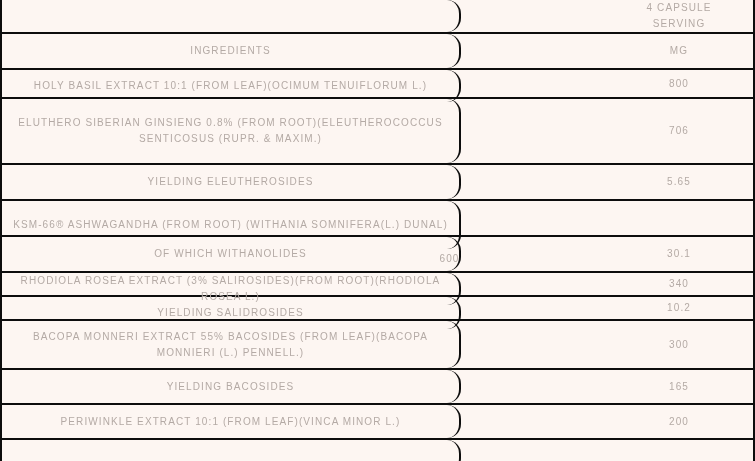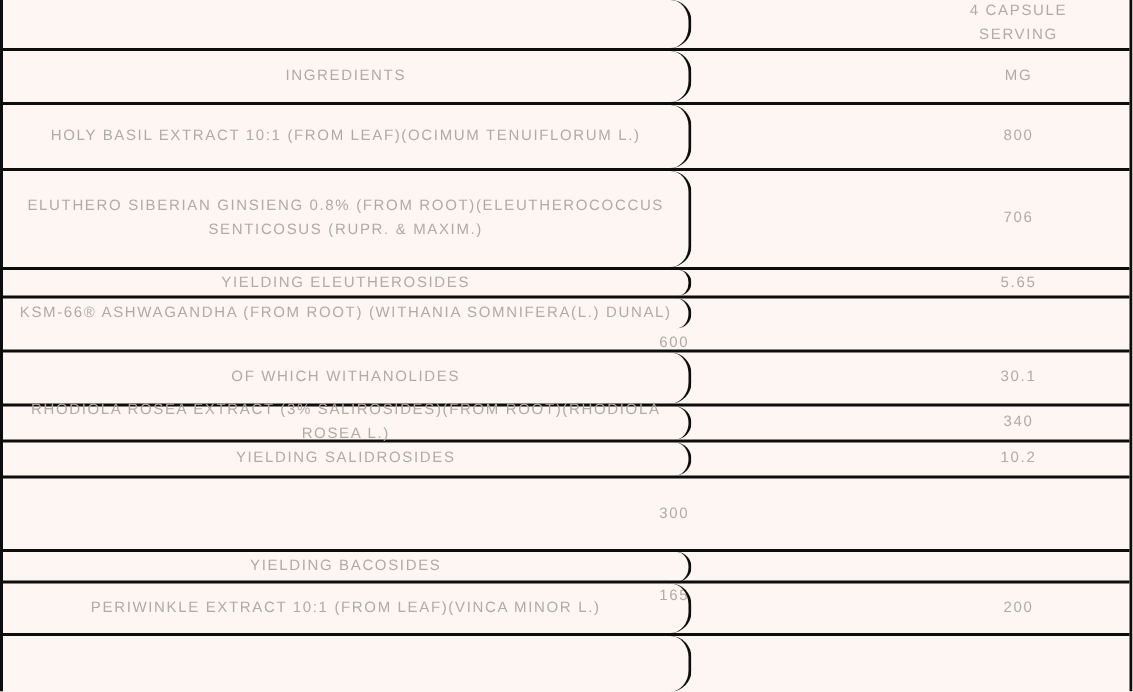--- a/index.html
+++ b/index.html
@@ -35,21 +35,21 @@
   .row.filler { border-bottom: none; flex: 1; }
   .cell-left {
     box-sizing: border-box;
     width: 459px;
     flex: none;
     border-right: 2px solid #0d0d0d;
     display: flex;
     align-items: center;
     justify-content: center;
     text-align: center;
-    padding: 2px 10px;
+    padding: 16px 10px;
     border-radius: 14px;
   }
   .cell-right {
     box-sizing: border-box;
     flex: 1;
     display: flex;
     align-items: center;
     justify-content: center;
     text-align: center;
     padding: 2px 16px 2px 160px;
@@ -67,31 +67,31 @@
     <div class="cell-left"></div>
     <div class="cell-right uppercase">4 CAPSULE SERVING</div>
   </div>
 
   <div class="row h-header">
     <div class="cell-left uppercase">INGREDIENTS</div>
     <div class="cell-right uppercase">MG</div>
   </div>
 
   <div id="rows-container">
-  <div class="row" style="height: 44px;">
+  <div class="row" style="height: 29px;">
     <div class="cell-left uppercase">HOLY BASIL EXTRACT 10:1 (FROM LEAF)(OCIMUM TENUIFLORUM L.)</div>
     <div class="cell-right uppercase">800</div>
   </div>
 
   <div class="row" style="height: 66px;">
     <div class="cell-left uppercase">ELUTHERO SIBERIAN GINSIENG 0.8% (FROM ROOT)(ELEUTHEROCOCCUS SENTICOSUS (RUPR. &amp; MAXIM.)</div>
     <div class="cell-right uppercase">706</div>
   </div>
 
-  <div class="row" style="height: 19px;">
+  <div class="row" style="height: 36px;">
     <div class="cell-left uppercase">YIELDING ELEUTHEROSIDES</div>
     <div class="cell-right uppercase">5.65</div>
   </div>
 
   <div class="row" style="height: 36px; flex-direction: column;">
     <div class="cell-left uppercase">KSM-66® ASHWAGANDHA (FROM ROOT) (WITHANIA SOMNIFERA(L.) DUNAL)</div>
     <div class="cell-right uppercase">600</div>
   </div>
 
   <div class="row" style="height: 36px;">
@@ -103,24 +103,25 @@
     <div class="cell-left uppercase">RHODIOLA ROSEA EXTRACT (3% SALIROSIDES)(FROM ROOT)(RHODIOLA ROSEA L.)</div>
     <div class="cell-right uppercase">340</div>
   </div>
 
   <div class="row" style="height: 24px;">
     <div class="cell-left uppercase">YIELDING SALIDROSIDES</div>
     <div class="cell-right uppercase">10.2</div>
   </div>
 
   <div class="row" style="height: 49px;">
+    <div class="cell-left uppercase">BACOPA MONNERI EXTRACT 55% BACOSIDES (FROM LEAF)(BACOPA MONNIERI (L.) PENNELL.)</div>
     <div class="cell-right uppercase">300</div>
   </div>
 
-  <div class="row" style="height: 21px; flex-direction: column;">
+  <div class="row" style="height: 35px;">
     <div class="cell-left uppercase">YIELDING BACOSIDES</div>
     <div class="cell-right uppercase">165</div>
   </div>
 
   <div class="row" style="height: 35px;">
     <div class="cell-left uppercase">PERIWINKLE EXTRACT 10:1 (FROM LEAF)(VINCA MINOR L.)</div>
     <div class="cell-right uppercase">200</div>
   </div>
 </div>
 

